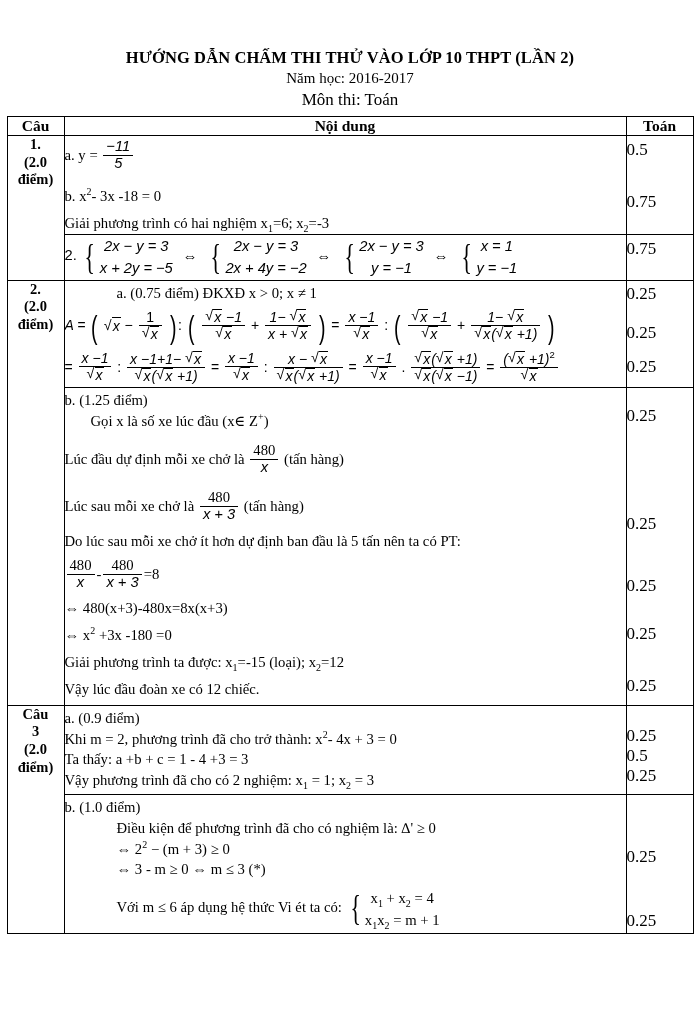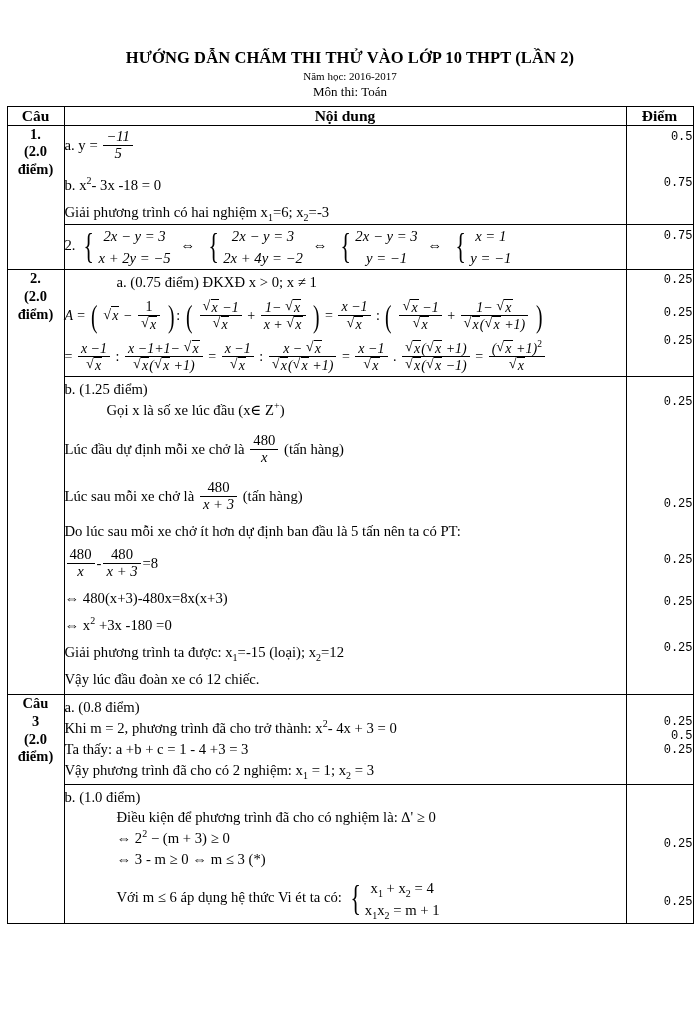--- a/index.html
+++ b/index.html
@@ -27,26 +27,26 @@
     text-align: center;
     padding-top: 8px;
   }
   .doc-title {
     font-size: 16.5px;
     font-weight: bold;
     letter-spacing: 0.1px;
     line-height: 1.18;
   }
   .doc-subtitle {
-    font-size: 11px;
+    font-size: 15px;
     line-height: 1.3;
     margin-top: 2px;
   }
   .doc-subject {
-    font-size: 13px;
+    font-size: 17px;
     line-height: 1.3;
   }
 
   
   table.grade-table {
     border-collapse: collapse;
     width: 686px;
     margin: 5px auto 0 auto;
     table-layout: fixed;
   }
@@ -84,27 +84,26 @@
     line-height: 1.28;
     padding: 3px 4px 3px 6px;
     position: relative;
   }
   .line { margin: 0 0 2px 0; }
   .gap-sm { height: 6px; }
   .gap-md { height: 12px; }
 
   
   .score {
-    text-align: right;
-    font-size: 12px;
-    font-family: Liberation Mono, monospace;
-  }
-
-  
-  .math { font-style: italic; font-family: Liberation Serif, serif; }
+    text-align: left;
+    font-size: 17px;
+  }
+
+  
+  .math { font-style: italic; font-family: Liberation Sans, sans-serif; }
   .mathup { font-style: normal; }
   sup, sub { font-size: 68%; line-height: 0; }
   sup { vertical-align: super; }
   sub { vertical-align: sub; }
 
   .frac {
     display: inline-block;
     vertical-align: middle;
     text-align: center;
     line-height: 1.08;
@@ -166,21 +165,21 @@
   }
   .system > .rows {
     display: inline-block;
     line-height: 1.5;
     padding-left: 1px;
   }
   .system > .rows > div { white-space: nowrap; text-align: center; }
 
   .eqv { font-style: normal; margin: 0 5px; font-size: 1.02em; }
 
-  .indent1 { padding-left: 42px; }
+  .indent1 { padding-left: 26px; }
   .indent2 { padding-left: 52px; }
 
   .row-formula { padding: 6px 4px 6px 6px; }
 </style>
 </head>
 <body>
 
 <div class="page">
 
   <div class="doc-header">
@@ -192,21 +191,21 @@
   <table class="grade-table">
     <colgroup>
       <col class="c-cau">
         <col class="c-noi">
         <col class="c-diem">
     </colgroup>
     <thead>
       <tr>
         <th>Câu</th>
         <th>Nội dung</th>
-        <th>Điểm</th>
+        <th>Toán</th>
       </tr>
     </thead>
     <tbody>
 
       <tr>
         <td class="cell-cau" rowspan="2">
           <div>1.</div>
           <div>(2.0</div>
           <div>điểm)</div>
         </td>
@@ -378,21 +377,21 @@
       </tr>
 
       <tr>
         <td class="cell-cau" rowspan="2">
           <div>Câu</div>
           <div>3</div>
           <div>(2.0</div>
           <div>điểm)</div>
         </td>
         <td class="cell-body">
-          <div class="line" style="padding-top:3px">a. (0.8 điểm)</div>
+          <div class="line" style="padding-top:3px">a. (0.9 điểm)</div>
           <div class="line">
             <span>Khi m = 2, phương trình đã cho trở thành: x</span><sup>2</sup><span>- 4x  + 3 = 0</span>
           </div>
           <div class="line">Ta thấy: a +b + c = 1 - 4 +3 = 3</div>
           <div class="line" style="padding-bottom:2px">
             <span>Vậy phương trình đã cho có 2 nghiệm: x</span><sub>1</sub><span> = 1;   x</span><sub>2</sub><span> = 3</span>
           </div>
         </td>
         <td class="cell-diem">
           <div style="height:20px"></div>

